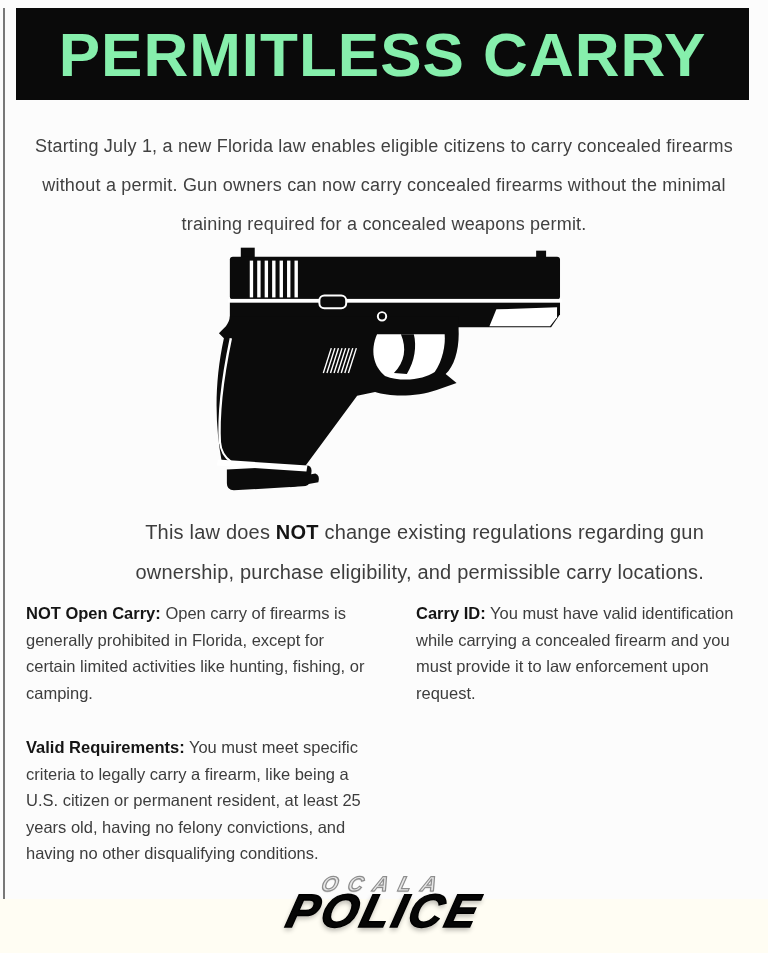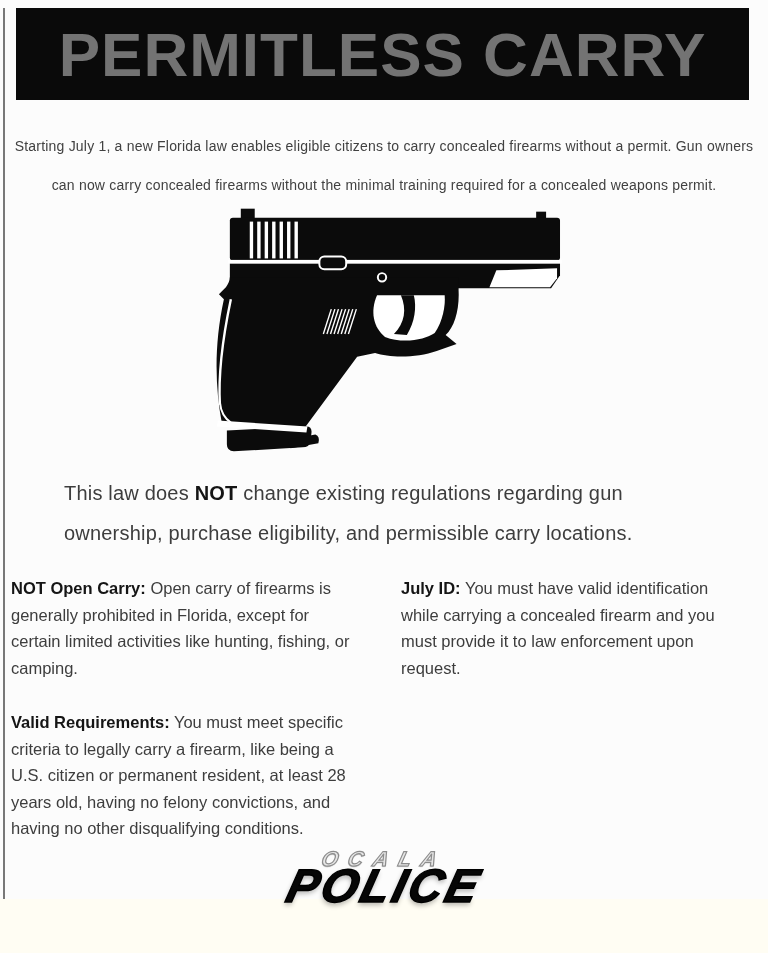--- a/index.html
+++ b/index.html
@@ -21,56 +21,56 @@
     background:#565656; opacity:.8; z-index:3;
   }
 
   .banner {
     position:relative; z-index:1;
     margin:8px 19px 0 16px; height:92px;
     background:#0a0a0a;
     display:flex; align-items:center; justify-content:center;
   }
   .banner h1 {
-    margin:8px; color:#737373;
+    margin:8px; color:#86efac;
     font-size:62px; font-weight:bold; letter-spacing:1px;
     white-space:nowrap;
   }
 
   .intro {
     position:relative; z-index:1;
     margin:27px 13px 0 13px;
     text-align:center;
-    font-size:14px; line-height:39px;
+    font-size:18px; line-height:39px;
     color:#414141; letter-spacing:.2px;
   }
 
   .gun-wrap {
     position:relative; z-index:1;
     margin-top:0;
     display:flex; justify-content:center;
     height:252px;
   }
 
   .statement {
     position:relative; z-index:1;
     margin:16px auto 0 auto; max-width:640px;
-    text-align:left;
+    text-align:right;
     font-size:20px; line-height:40px;
     color:#3d3d3d; letter-spacing:.2px;
   }
   .statement b { color:#141414; }
 
   .columns {
     position:relative; z-index:1;
     display:grid;
     grid-template-columns:352px 330px;
     column-gap:38px; row-gap:28px;
-    padding-left:11px;
-    margin-top:22px;
+    padding-left:26px;
+    margin-top:8px;
     font-size:16.5px; line-height:26.5px;
     color:#3d3d3d;
   }
   .columns p { margin:0; }
   .columns b { color:#151515; }
 
   .logo {
     position:relative; z-index:2;
     margin-top:5px;
     display:flex; flex-direction:column; align-items:center;
@@ -178,22 +178,22 @@
 
       <path d="M3,92 C-5,130 -10,165 -8,198" fill="none" stroke="#ffffff" stroke-width="2.4"></path>
       <path d="M-8,196 C-7,206 -3,212 3,216" fill="none" stroke="#ffffff" stroke-width="2"></path>
     </svg>
   </div>
 
   <p class="statement"><span>This law does </span><b>NOT</b><span> change existing regulations regarding gun ownership, purchase eligibility, and permissible carry locations.</span></p>
 
   <div class="columns">
     <p><b>NOT Open Carry:</b> <span>Open carry of firearms is generally prohibited in Florida, except for certain limited activities like hunting, fishing, or camping.</span></p>
-    <p><b>July ID:</b> <span>You must have valid identification while carrying a concealed firearm and you must provide it to law enforcement upon request.</span></p>
-    <p><b>Valid Requirements:</b> <span>You must meet specific criteria to legally carry a firearm, like being a U.S. citizen or permanent resident, at least 28 years old, having no felony convictions, and having no other disqualifying conditions.</span></p>
+    <p><b>Carry ID:</b> <span>You must have valid identification while carrying a concealed firearm and you must provide it to law enforcement upon request.</span></p>
+    <p><b>Valid Requirements:</b> <span>You must meet specific criteria to legally carry a firearm, like being a U.S. citizen or permanent resident, at least 25 years old, having no felony convictions, and having no other disqualifying conditions.</span></p>
   </div>
 
   <footer class="logo">
     <div class="logo-city">OCALA</div>
     <div class="logo-dept">POLICE</div>
   </footer>
 
 </div>
 
 </body></html>

